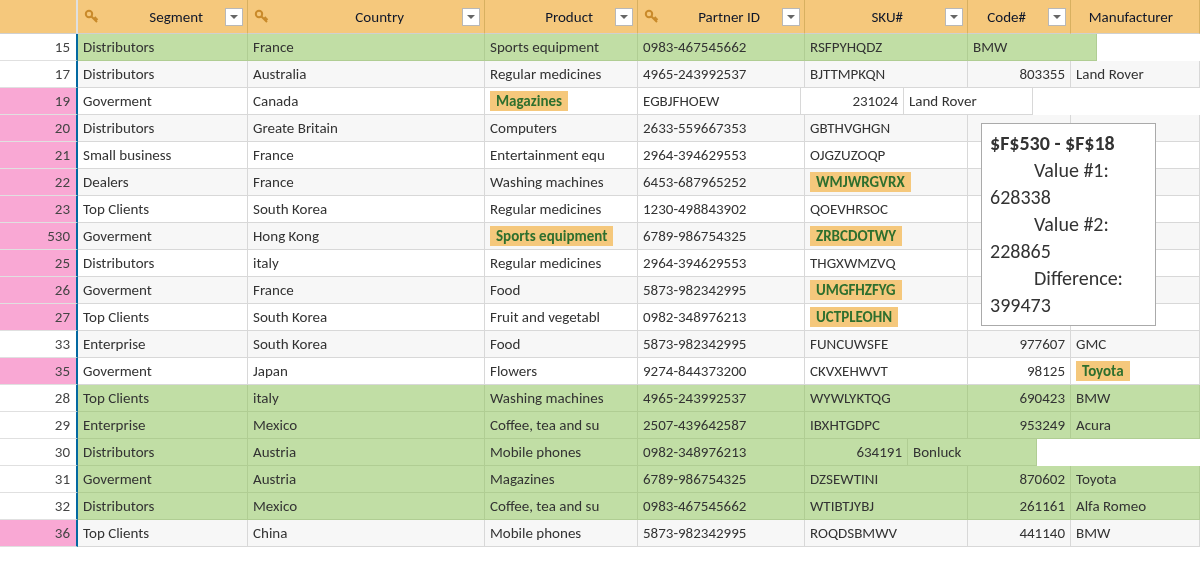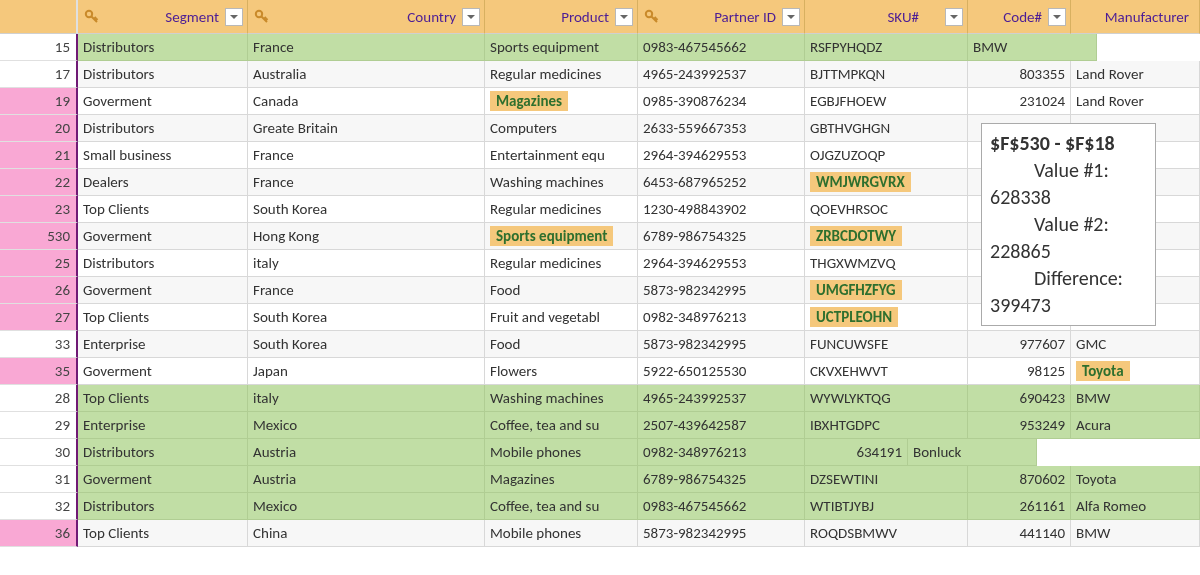--- a/index.html
+++ b/index.html
@@ -25,23 +25,23 @@
     border-bottom: 1px solid #d0d0d0;
     display: flex;
     align-items: center;
     height: 34px;
     padding: 0 4px;
     position: relative;
   }
   .hdr-label {
     flex: 1;
     text-align: right;
-    color: #4c1d95;
+    color: #0f172a;
     font-size: 15px;
-    padding-right: 6px;
+    padding-right: 22px;
     white-space: nowrap;
     overflow: hidden;
   }
   .key-icon {
     margin-left: 2px;
     margin-right: 4px;
     flex-shrink: 0;
   }
   .key-icon svg { display: block; }
   .filter-btn {
@@ -53,21 +53,21 @@
     align-items: center;
     justify-content: center;
     flex-shrink: 0;
   }
   .filter-btn svg { display: block; }
   .row { display: flex; height: 27px; }
   .rownum {
     width: 78px;
     text-align: right;
     padding-right: 6px;
-    border-right: 2px solid #701a75;
+    border-right: 2px solid #0369a1;
     border-bottom: 1px solid #e0e0e0;
     display: flex;
     align-items: center;
     justify-content: flex-end;
     color: #444;
   }
   .rownum.orange { background: #f9a8d4; }
   .cell {
     border-right: 1px solid #d8d8d8;
     border-bottom: 1px solid #d8d8d8;
@@ -84,21 +84,21 @@
     display: inline-block;
     background: #f5c87c;
     color: #2e6f2e;
     font-weight: bold;
     padding: 1px 6px;
   }
   .tri { margin-right: 6px; font-size: 13px; }
   .tri.up { color: #3aa53a; }
   .tri.dn { color: #d64a4a; }
   .c-seg { width: 170px; }
-  .c-cty { width: 237px; }
+  .c-cty { width: 237px; gap: 36px; }
   .c-prd { width: 153px; }
   .c-pid { width: 167px; }
   .c-sku { width: 163px; gap: 20px; }
   .c-cod { width: 103px; }
   .c-mfr { width: 129px; }
   .tooltip {
     position: absolute;
     top: 123px;
     left: 981px;
     width: 175px;
@@ -241,23 +241,20 @@
         <div class="rownum orange">19</div>
         <div class="cell c-seg">
           <span>Goverment</span>
         </div>
         <div class="cell c-cty">
           <span>Canada</span>
         </div>
         <div class="cell c-prd">
           <span class="hl-box">Magazines</span>
         </div>
-        <div class="cell c-pid">
-          <span>0985-390876234</span>
-        </div>
         <div class="cell c-sku">
           <span>EGBJFHOEW</span>
         </div>
         <div class="cell c-cod right">
           <span>231024</span>
         </div>
         <div class="cell c-mfr">
           <span>Land Rover</span>
         </div>
       </div>
@@ -485,21 +482,21 @@
         <div class="cell c-seg">
           <span>Goverment</span>
         </div>
         <div class="cell c-cty">
           <span>Japan</span>
         </div>
         <div class="cell c-prd">
           <span>Flowers</span>
         </div>
         <div class="cell c-pid">
-          <span>5922-650125530</span>
+          <span>9274-844373200</span>
         </div>
         <div class="cell c-sku">
           <span>CKVXEHWVT</span>
         </div>
         <div class="cell c-cod right">
           <span>98125</span>
         </div>
         <div class="cell c-mfr">
           <span class="hl-box">Toyota</span>
         </div>

